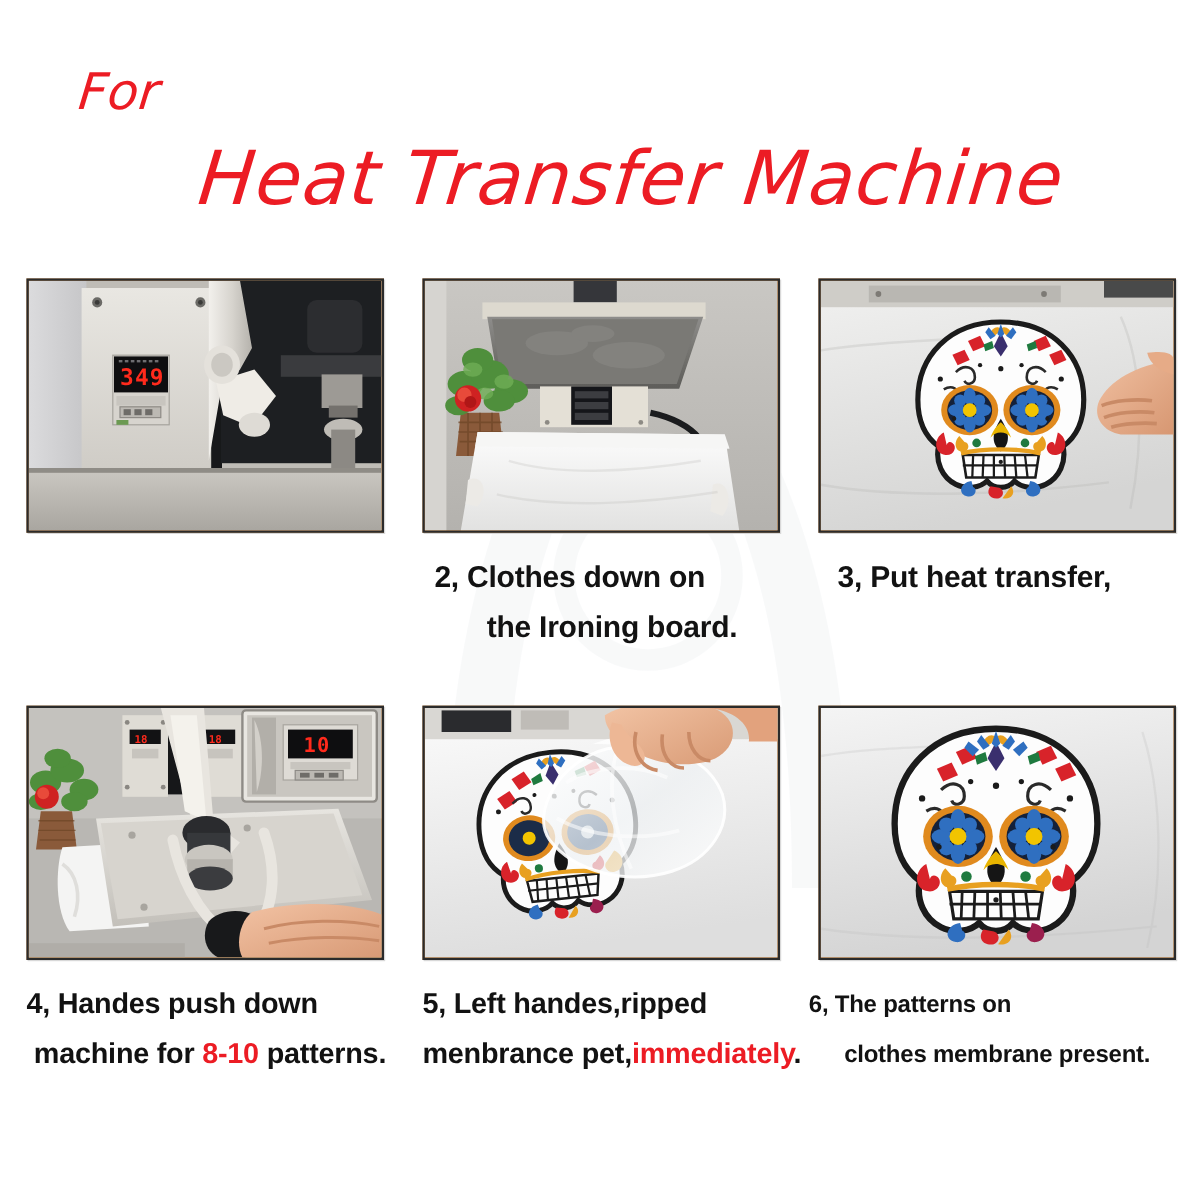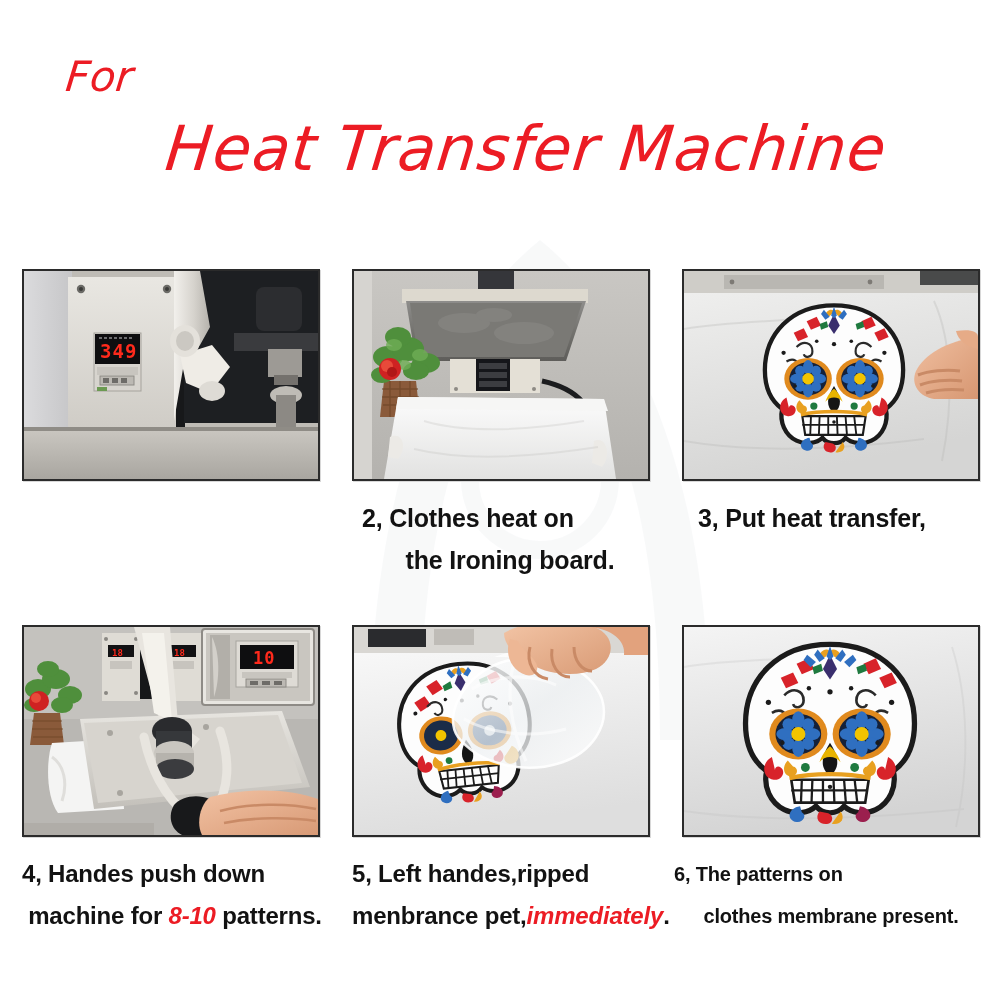--- a/index.html
+++ b/index.html
@@ -66,39 +66,38 @@
   .cell-c3 { left: 682px; }
 
   .photo {
     position: relative;
     width: 294px;
     height: 208px;
     border: 2px solid #2b2b2b;
     background: #fdba74;
     overflow: hidden;
     box-shadow: 1px 1px 0 #d8d8d8;
-    margin-top: 37px;
   }
   .cell-c1 .photo, .cell-c3 .photo { width: 294px; }
   .photo svg { display: block; width: 100%; height: 100%; }
 
   
   .caption {
     margin-top: 16px;
     font-family: "Liberation Sans", sans-serif;
     font-weight: bold;
     font-size: 25px;
     line-height: 42px;
     color: #121212;
     letter-spacing: -0.2px;
   }
   .cap-line { display: block; white-space: nowrap; }
   .cap-l1 { text-align: left; }
   .cap-l2 { text-align: center; }
-  .hl { color: #ec1c24; font-style: italic; }
+  .hl { color: #ec1c24; }
 
   
   .cell-c1 .caption { margin-left: 0px; }
   .cell-c2 .caption { margin-left: 10px; }
   .cell-c3 .caption { margin-left: 16px; }
   .cell-r2.cell-c3 .caption { margin-left: -8px; font-size: 20px; }
   .cell-r2.cell-c2 .caption { margin-left: 0px; font-size: 24px; }
   .cell-r2.cell-c1 .caption { margin-left: 0px; font-size: 24px; }
 </style>
 </head>
@@ -271,21 +270,21 @@
         <path d="M44 126 L250 128 L254 140 L42 138 Z" fill="#f6f6f5"></path>
         <path d="M36 166 C48 160 54 176 44 188 L34 186 Z" fill="#eceae6"></path>
         <path d="M240 170 C252 164 258 184 248 196 L238 192 Z" fill="#eceae6"></path>
         <g opacity="0.25" stroke="#b9b8b5" stroke-width="2" fill="none">
           <path d="M70 150 C110 162 170 160 230 150"></path>
           <path d="M60 178 C110 190 180 186 244 176"></path>
         </g>
       </svg>
     </div>
     <div class="caption">
-      <span class="cap-line cap-l1">2, Clothes heat on</span>
+      <span class="cap-line cap-l1">2, Clothes down on</span>
       <span class="cap-line cap-l2">the Ironing board.</span>
     </div>
   </div>
 
   <div class="cell cell-r1 cell-c3">
     <div class="photo">
       <svg viewBox="0 0 294 208" preserveAspectRatio="none">
         <defs>
           <linearGradient id="p3clothG" x1="0" y1="0" x2="0.3" y2="1">
             <stop offset="0" stop-color="#f1f1f0"></stop>

